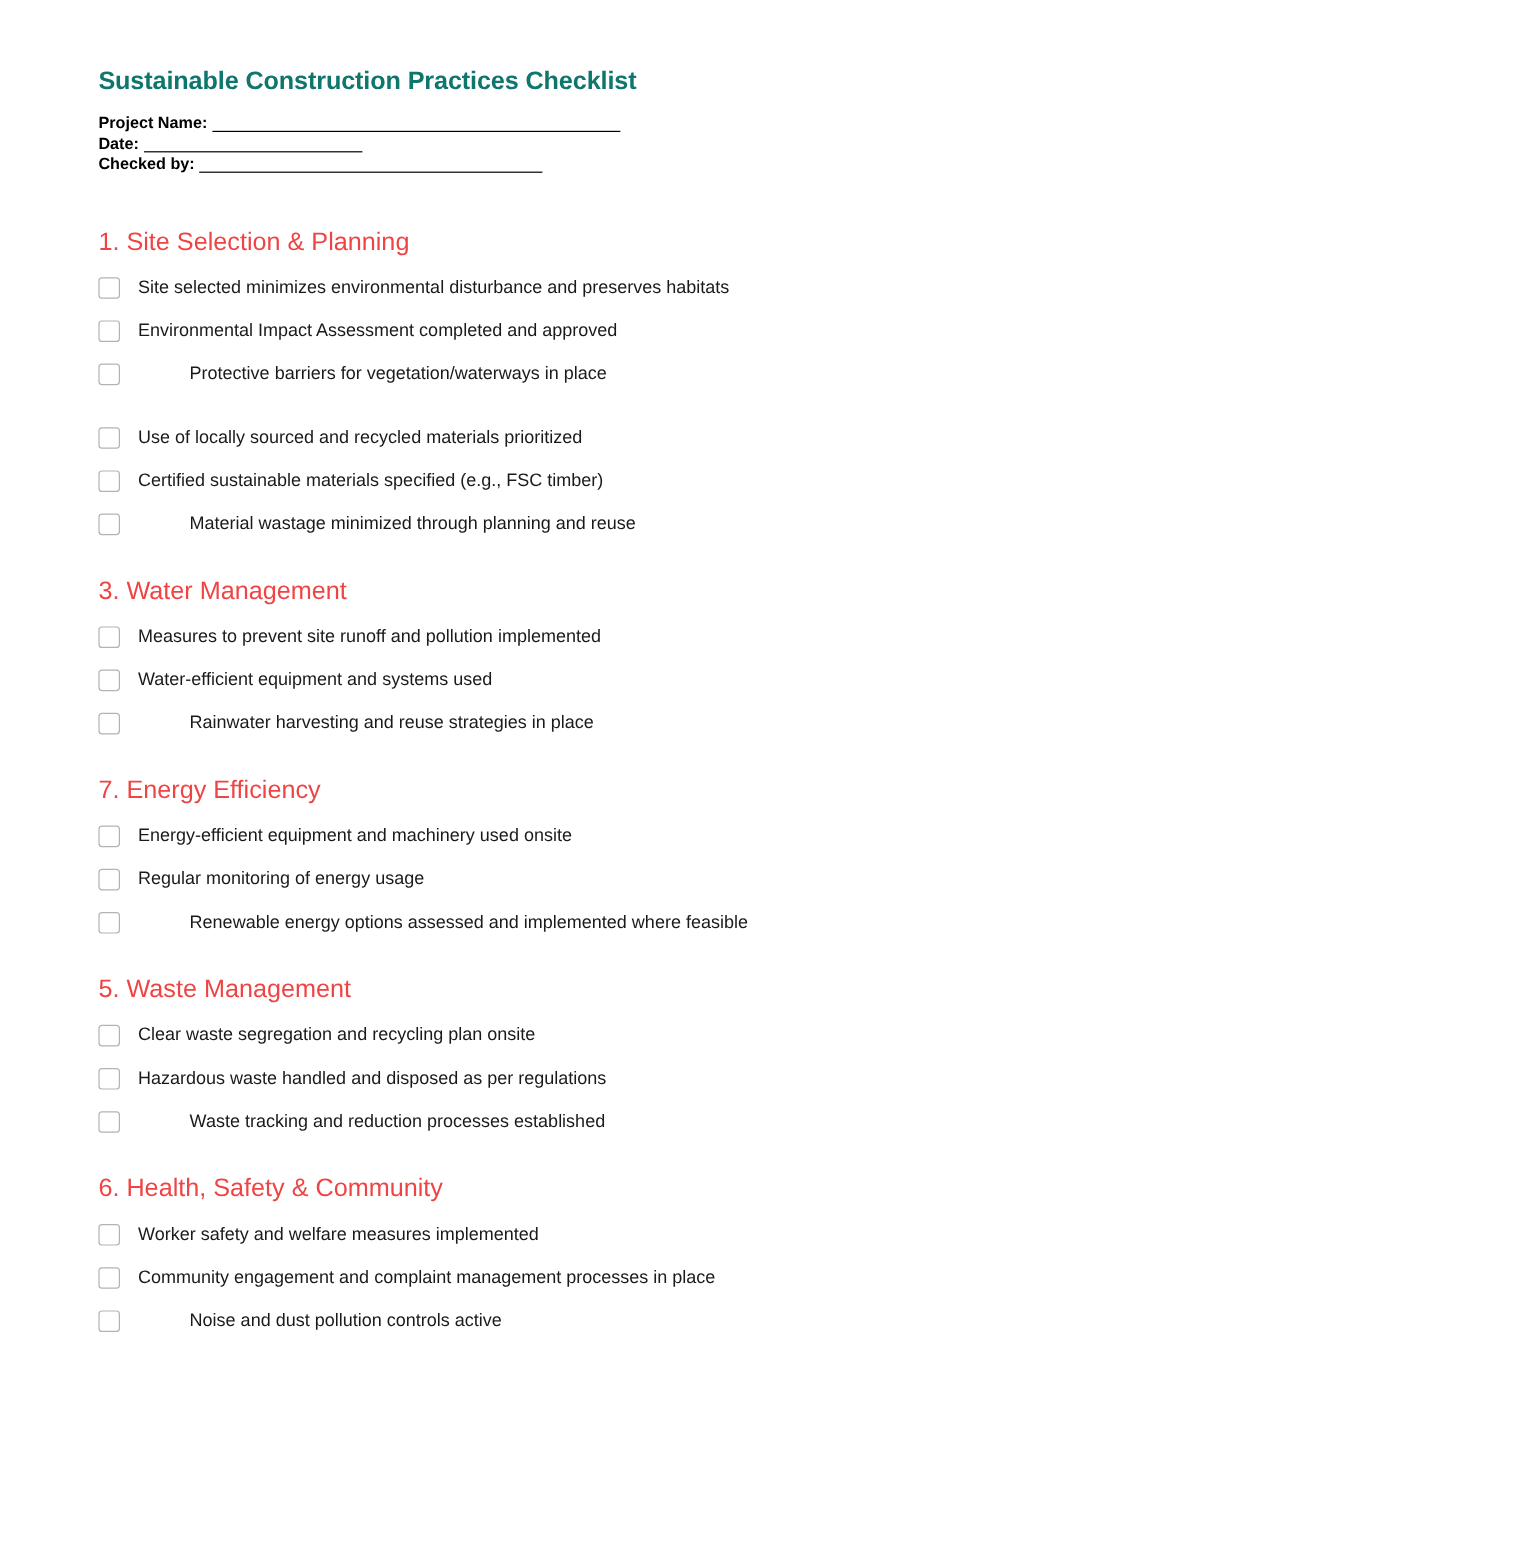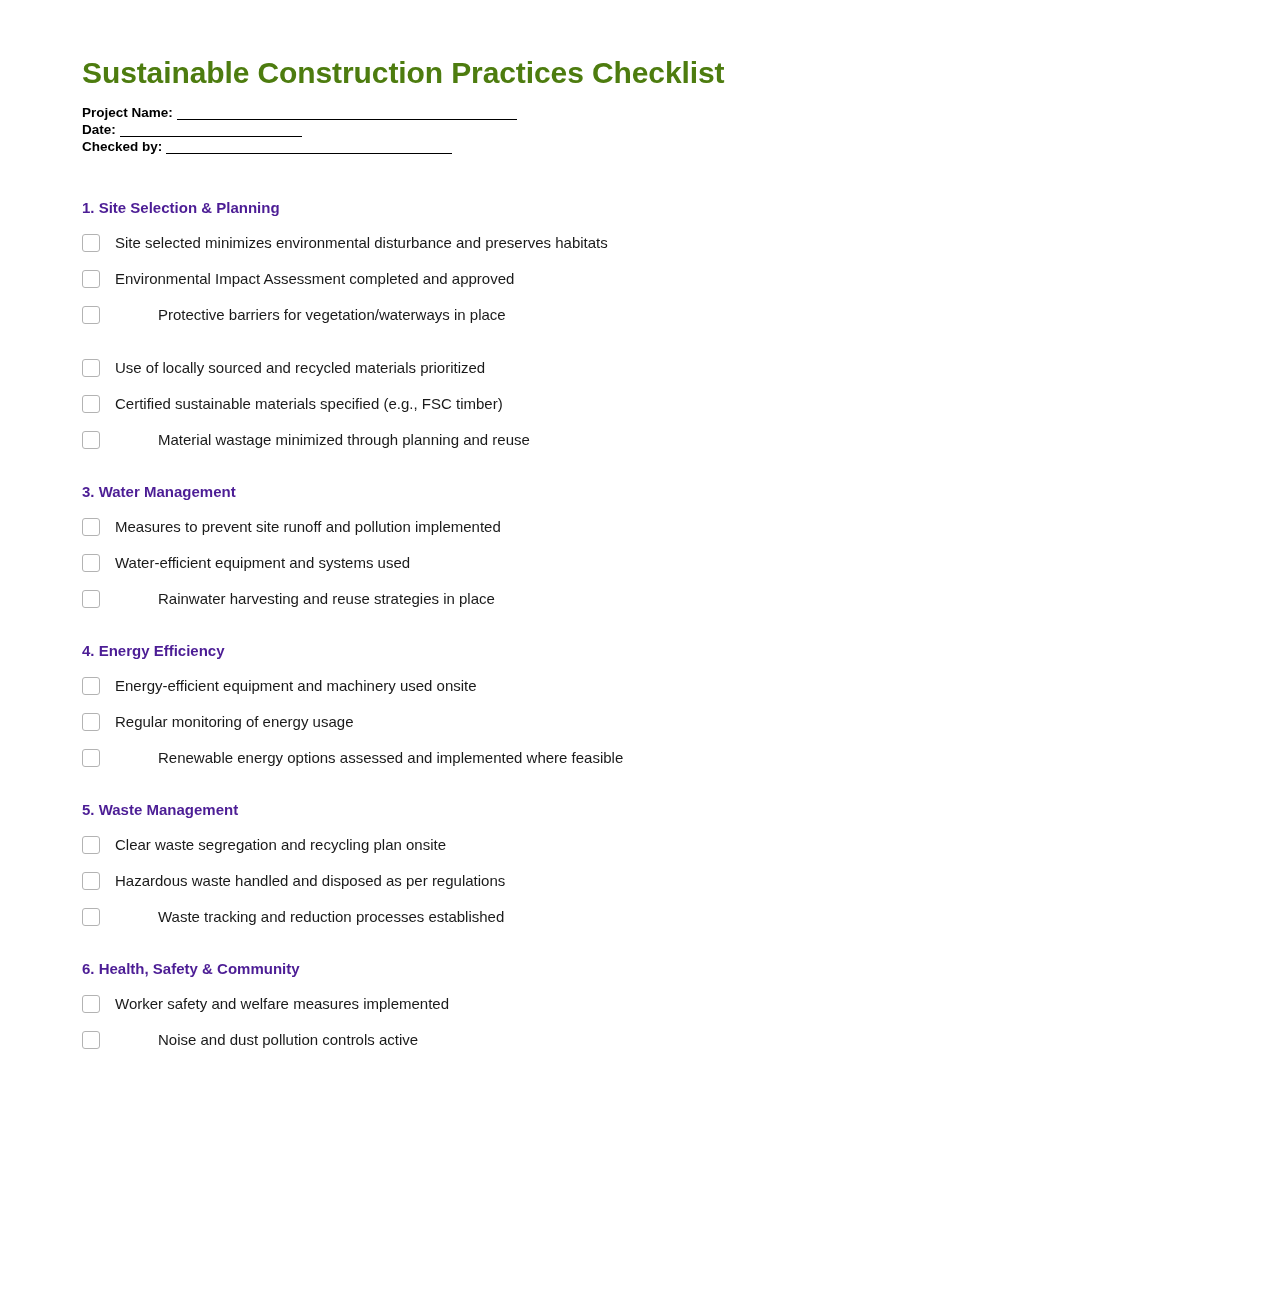--- a/index.html
+++ b/index.html
@@ -13,26 +13,26 @@
     height: 1300px;
     font-family: "Liberation Sans", sans-serif;
     color: #000000;
     overflow: hidden;
   }
   .page {
     padding: 56px 0 0 82px;
     box-sizing: border-box;
   }
   .doc-title {
-    font-size: 30px;
+    font-size: 21px;
     font-weight: bold;
     line-height: 1.12;
     letter-spacing: -0.1px;
     margin: 0 0 14px 0;
-    color: #4d7c0f;
+    color: #0f766e;
   }
   .meta-block {
     margin: 0 0 44px 0;
   }
   .meta-row {
     font-size: 13.5px;
     font-weight: bold;
     line-height: 17px;
     white-space: nowrap;
     color: #000000;
@@ -49,25 +49,25 @@
   }
   .rule-long { width: 340px; }
   .rule-short { width: 182px; }
   .rule-mid { width: 286px; }
 
   .section {
     margin: 0 0 34px 0;
   }
   .section:last-child { margin-bottom: 0; }
   .section-heading {
-    font-size: 15px;
-    font-weight: bold;
+    font-size: 21px;
+    font-weight: normal;
     line-height: 1.2;
     margin: 0 0 16px 0;
-    color: #4c1d95;
+    color: #ef4444;
   }
   .item-list {
     margin: 0;
     padding: 0;
     list-style: none;
   }
   .check-item {
     display: flex;
     align-items: flex-end;
     margin: 0 0 17px 0;
@@ -158,21 +158,21 @@
         <span class="item-label">Water-efficient equipment and systems used</span>
       </li>
       <li class="check-item">
         <span class="checkbox"></span>
         <span class="item-label">Rainwater harvesting and reuse strategies in place</span>
       </li>
     </ul>
   </div>
 
   <div class="section">
-    <h2 class="section-heading">4. Energy Efficiency</h2>
+    <h2 class="section-heading">7. Energy Efficiency</h2>
     <ul class="item-list">
       <li class="check-item">
         <span class="checkbox"></span>
         <span class="item-label">Energy-efficient equipment and machinery used onsite</span>
       </li>
       <li class="check-item">
         <span class="checkbox"></span>
         <span class="item-label">Regular monitoring of energy usage</span>
       </li>
       <li class="check-item">
@@ -202,18 +202,22 @@
 
   <div class="section">
     <h2 class="section-heading">6. Health, Safety &amp; Community</h2>
     <ul class="item-list">
       <li class="check-item">
         <span class="checkbox"></span>
         <span class="item-label">Worker safety and welfare measures implemented</span>
       </li>
       <li class="check-item">
         <span class="checkbox"></span>
+        <span class="item-label">Community engagement and complaint management processes in place</span>
+      </li>
+      <li class="check-item">
+        <span class="checkbox"></span>
         <span class="item-label">Noise and dust pollution controls active</span>
       </li>
     </ul>
   </div>
 
 </div>
 
 </body></html>

